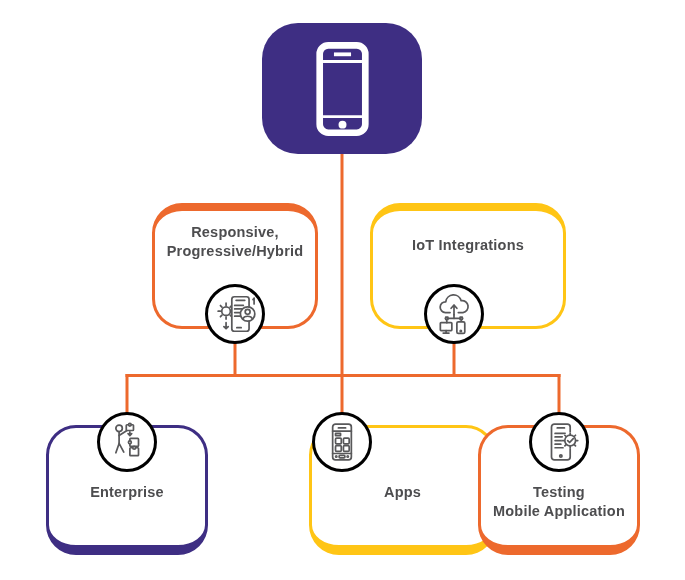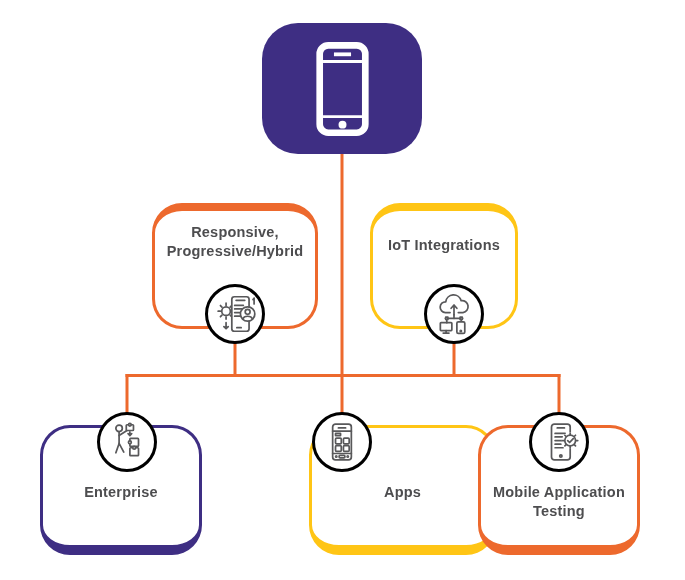--- a/index.html
+++ b/index.html
@@ -102,42 +102,42 @@
       <path d="M28,13 h12"></path>
       <path d="M26,20 h12 M26,25 h12 M26,30 h8 M26,35 h10"></path>
       <path d="M29,51 h6"></path>
       <path d="M53,10 v8 M53,10 l-1.5,2"></path>
       <circle cx="44" cy="32" r="10" fill="#fff"></circle>
       <circle cx="44" cy="29" r="3.4"></circle>
       <path d="M37.5,38.5 c1.5,-4.5 11.5,-4.5 13,0"></path>
     </svg>
   </div>
 
-  <div class="node mid iot-pos accent-yellow" style="left:370px;top:203px;width:148px;height:126px;">
+  <div class="node mid iot-pos accent-yellow" style="left:370px;top:203px;width:196px;height:126px;">
     <div class="label">
       <div>IoT Integrations</div>
     </div>
   </div>
   <div class="icon-circle accent-yellow" style="left:424px;top:284px;">
     <svg width="46" height="46" viewBox="0 0 64 64" fill="none" stroke="#58585A" stroke-width="2.4" stroke-linecap="round" stroke-linejoin="round">
       <path d="M26.5,30 h-6.5 a7.5,7.5 0 0 1 0.5,-15 a11,11 0 0 1 21.5,-1.5 a7,7 0 0 1 2.5,16.5 h-6.5"></path>
       <path d="M32,33 v-13 M28,24 l4,-4.5 4,4.5"></path>
       <path d="M32,33 v5"></path>
       <path d="M20,38 h24"></path>
       <rect x="20.5" y="36.5" width="3" height="3" fill="#fff"></rect>
       <rect x="40.5" y="36.5" width="3" height="3" fill="#fff"></rect>
       <path d="M22,41 v3 M42,41 v3"></path>
       <rect x="13" y="44" width="16" height="11" rx="1"></rect>
       <path d="M21,55 v3 M17,58.5 h8"></path>
       <rect x="36" y="43" width="11" height="16" rx="2" fill="#fff"></rect>
       <circle cx="41.5" cy="55.5" r="0.9"></circle>
     </svg>
   </div>
 
-  <div class="node bottom accent-purple" style="left:40px;top:425px;width:162px;height:130px;">
+  <div class="node bottom accent-purple" style="left:46px;top:425px;width:162px;height:130px;">
     <div class="label">
       <div>Enterprise</div>
     </div>
   </div>
   <div class="icon-circle accent-purple" style="left:97px;top:412px;">
     <svg width="46" height="46" viewBox="0 0 64 64" fill="none" stroke="#58585A" stroke-width="2.4" stroke-linecap="round" stroke-linejoin="round">
       <circle cx="21" cy="13" r="4.5"></circle>
       <path d="M21,18 v16"></path>
       <path d="M21,23 l11,-7"></path>
       <path d="M21,34 l-4.5,13 M21,34 l6.5,12"></path>
@@ -167,22 +167,22 @@
       <rect x="23" y="37" width="8" height="8" rx="1.5"></rect>
       <rect x="34" y="37" width="8" height="8" rx="1.5"></rect>
       <rect x="28" y="50.5" width="8" height="3.5" rx="1.2"></rect>
       <circle cx="24" cy="52.3" r="0.9"></circle>
       <circle cx="40" cy="52.3" r="0.9"></circle>
     </svg>
   </div>
 
   <div class="node bottom accent-orange" style="left:478px;top:425px;width:162px;height:130px;">
     <div class="label">
+      <div>Testing</div>
       <div>Mobile Application</div>
-      <div>Testing</div>
     </div>
   </div>
   <div class="icon-circle accent-orange" style="left:529px;top:412px;">
     <svg width="46" height="46" viewBox="0 0 64 64" fill="none" stroke="#58585A" stroke-width="2.4" stroke-linecap="round" stroke-linejoin="round">
       <rect x="16" y="7" width="26" height="50" rx="4"></rect>
       <path d="M24,12.5 h10"></path>
       <path d="M21,20 h14 M21,25 h10 M21,30 h13 M21,35 h8 M21,40 h11"></path>
       <circle cx="29" cy="51.5" r="1.6"></circle>
       <circle cx="42" cy="30" r="11.5" fill="#fff" stroke="none"></circle>
       <path d="M42,19.5 v3 M42,37.5 v3 M31.5,30 h3 M49.5,30 h3 M34.6,22.6 l2.1,2.1 M47.3,35.3 l2.1,2.1 M34.6,37.4 l2.1,-2.1 M47.3,24.7 l2.1,-2.1"></path>

